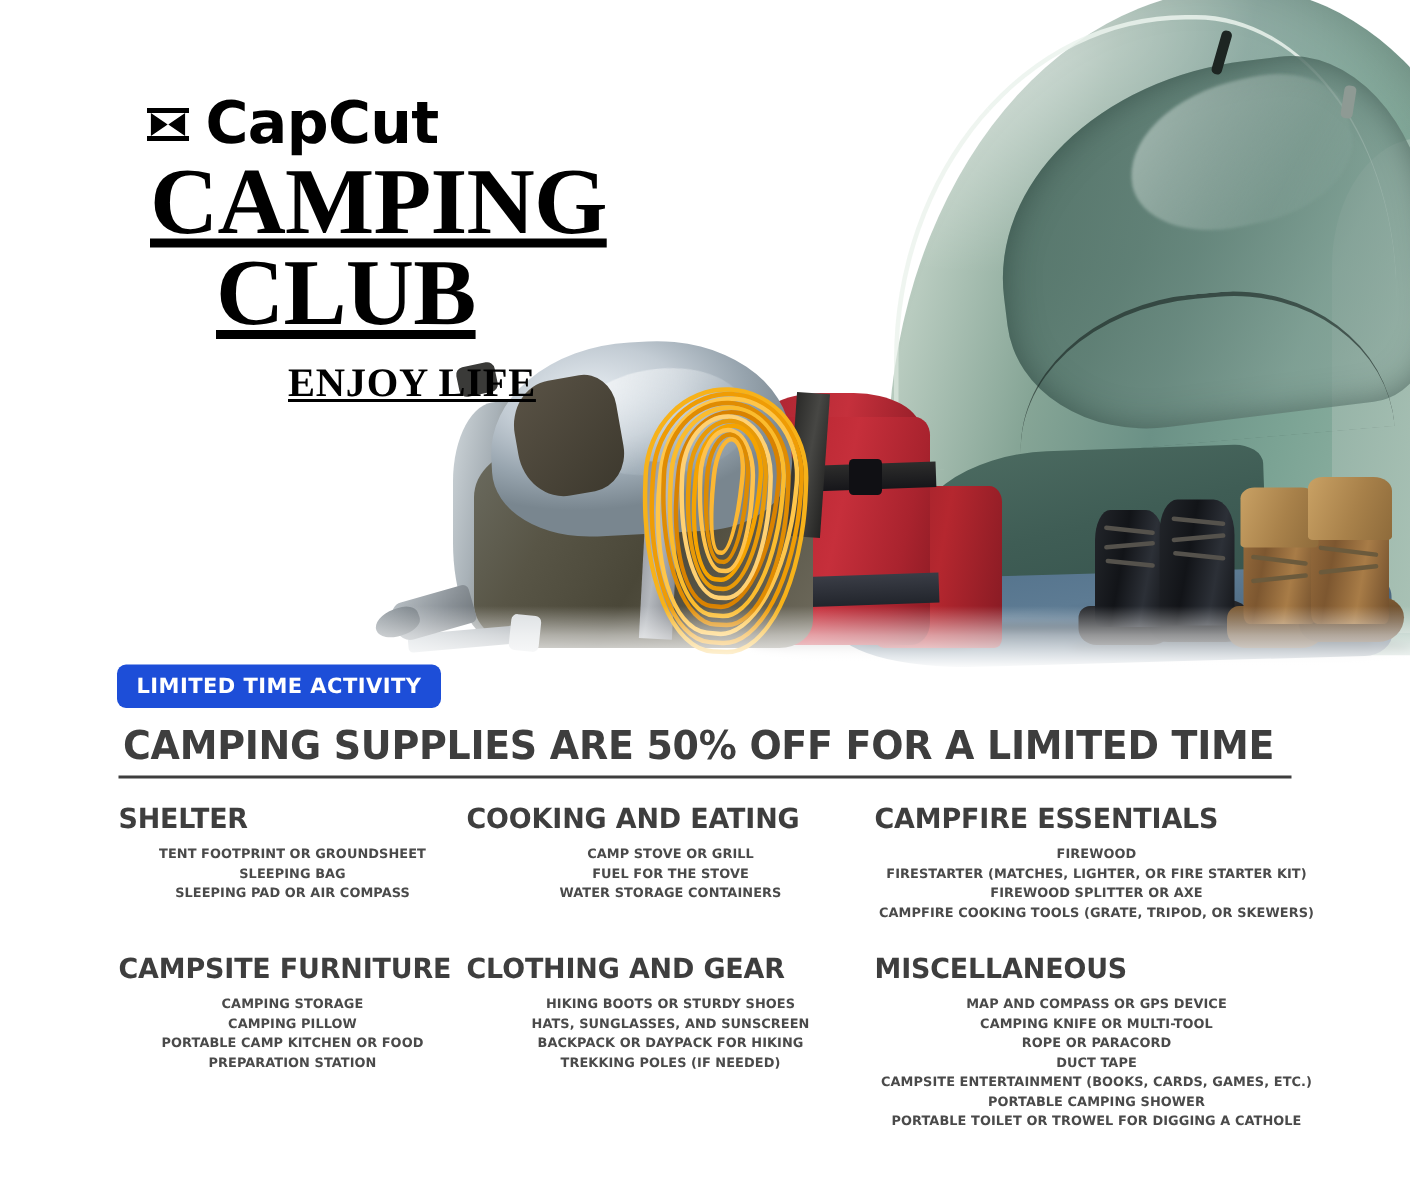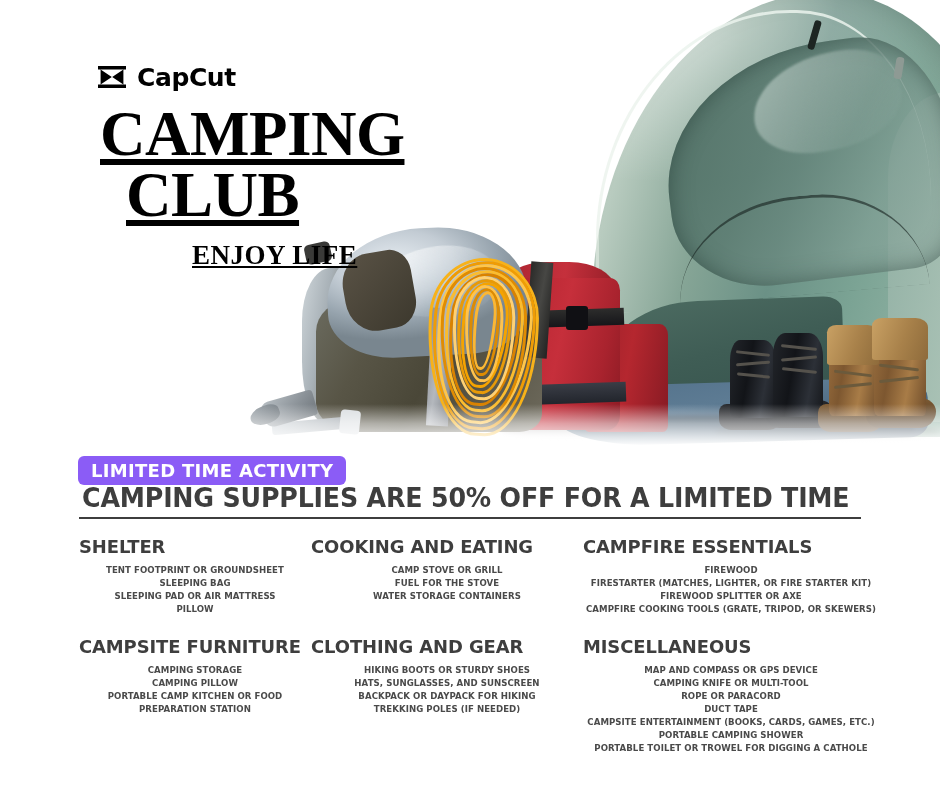--- a/index.html
+++ b/index.html
@@ -374,21 +374,21 @@
   
   .brand {
     position: absolute;
     left: 97px; top: 63px;
     display: flex;
     align-items: center;
     gap: 10px;
   }
   .brand-mark { width: 30px; height: 28px; display: block; }
   .brand-name {
-    font-size: 25px;
+    font-size: 39px;
     font-weight: 700;
     color: #000;
     letter-spacing: -.4px;
     line-height: 1;
     font-family: "DejaVu Sans", sans-serif;
   }
 
   .title-block {
     position: absolute;
     left: 100px; top: 104px;
@@ -398,46 +398,45 @@
   .title-line {
     font-family: "Liberation Serif", serif;
     font-weight: 700;
     font-size: 63px;
     line-height: 0.97;
     color: #000;
     letter-spacing: -.5px;
     margin: 0;
     white-space: nowrap;
   }
-  .title-line.l2 { margin-left: 26px; }
+  .title-line.l2 { margin-left: 44px; }
   .subtitle {
     font-family: "Liberation Serif", serif;
     font-weight: 700;
     font-size: 27px;
     letter-spacing: .5px;
     color: #000;
     margin: 14px 0 0 92px;
   }
 
   
   .badge {
     position: absolute;
     left: 78px; top: 443px;
     height: 29px;
     padding: 0 13px;
     display: flex;
     align-items: center;
-    background: #8b5cf6;
+    background: #1d4ed8;
     border-radius: 6px;
     color: #ffffff;
-    font-size: 18px;
+    font-size: 14px;
     font-weight: 700;
     letter-spacing: .3px;
     font-family: "DejaVu Sans", sans-serif;
-    margin-top: 13px;
   }
   .headline {
     position: absolute;
     left: 82px; top: 482px;
     width: 800px;
     font-family: "DejaVu Sans", sans-serif;
     font-weight: 700;
     font-size: 26.5px;
     color: #3e3e3e;
     letter-spacing: -.2px;
@@ -589,22 +588,21 @@
 <div class="badge">LIMITED TIME ACTIVITY</div>
 <div class="headline">CAMPING SUPPLIES ARE 50% OFF FOR A LIMITED TIME</div>
 <div class="rule"></div>
 
 <div class="grid" id="grid">
     <div class="cat-cell">
       <div class="cat-title">SHELTER</div>
       <ul class="cat-items">
         <li>TENT FOOTPRINT OR GROUNDSHEET</li>
         <li>SLEEPING BAG</li>
-        <li>SLEEPING PAD OR AIR MATTRESS</li>
-        <li>PILLOW</li>
+        <li>SLEEPING PAD OR AIR COMPASS</li>
       </ul>
     </div>
     <div class="cat-cell">
       <div class="cat-title">COOKING AND EATING</div>
       <ul class="cat-items">
         <li>CAMP STOVE OR GRILL</li>
         <li>FUEL FOR THE STOVE</li>
         <li>WATER STORAGE CONTAINERS</li>
       </ul>
     </div>

